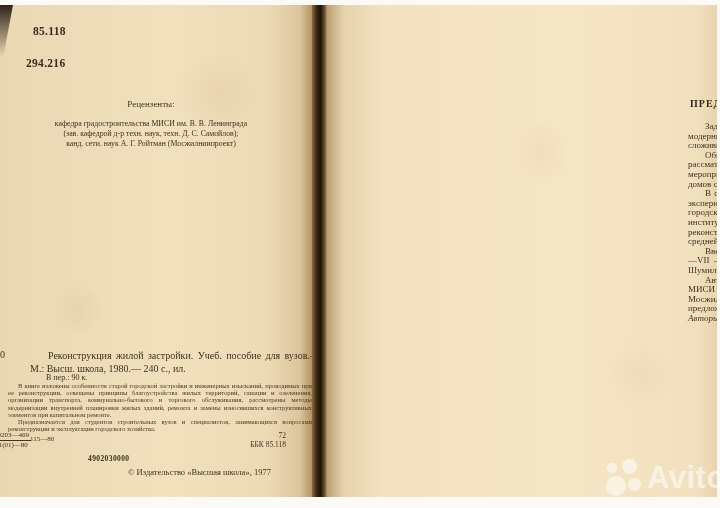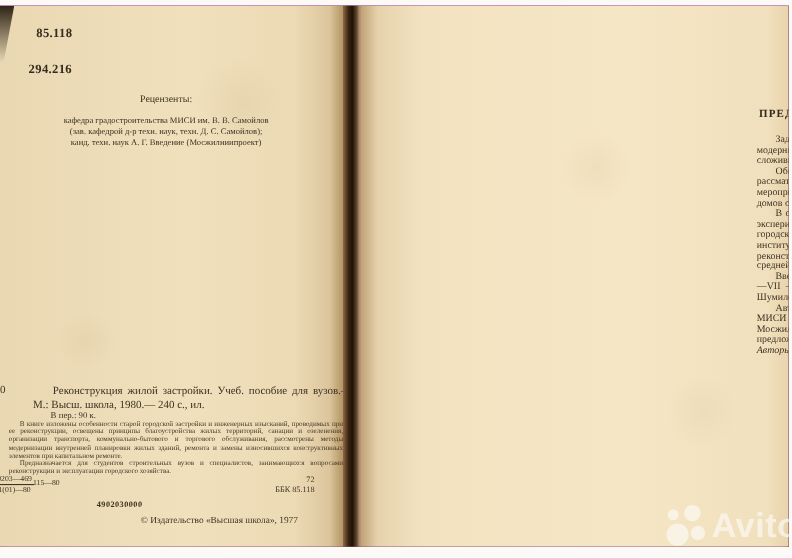--- a/index.html
+++ b/index.html
@@ -42,21 +42,21 @@
     clip-path:polygon(0 0,100% 0,25% 100%,0 100%);
   }
   .topline{position:absolute;left:0;right:0;top:0;height:2px;background:rgba(45,28,12,.5);}
 
   
   .ink{color:#3d3222;}
   .abs{position:absolute;}
 
   
   .stamp{font-size:11.5px;font-weight:600;letter-spacing:.3px;color:#372d1e;}
-  .rev-block{left:20px;top:80px;width:262px;text-align:center;}
+  .rev-block{left:20px;top:94px;width:262px;text-align:center;}
   .rev-label{font-size:9px;margin-bottom:10px;}
   .rev-line{font-size:7.8px;line-height:10px;}
   .cite-authors{left:30px;top:331px;font-size:10.5px;font-weight:700;color:#332a1b;letter-spacing:.2px;}
   .margin-code{left:-5px;top:344px;font-size:10px;}
   .cite-title{left:30px;top:344px;width:290px;font-size:10px;line-height:13px;text-indent:18px;text-align:justify;}
   .cite-price{left:46px;top:368px;font-size:8px;}
   .annotation{left:8px;top:377px;width:304px;font-size:6.5px;line-height:7.2px;text-align:justify;color:#46392a;}
   .annotation p{margin:0;text-indent:10px;}
   .imprint-fraction{left:-8px;top:426px;font-size:7px;line-height:8.5px;text-align:center;}
   .imprint-fraction .num{border-bottom:1px solid #3f3425;padding:0 2px;}
@@ -103,23 +103,23 @@
   <div class="topline"></div>
 
   <div class="page page-left">
     <div class="corner-shadow"></div>
 
     <div class="abs stamp" style="left:33px;top:20px;">85.118</div>
     <div class="abs stamp" style="left:26px;top:52px;">294.216</div>
 
     <div class="abs rev-block ink">
       <div class="rev-label">Рецензенты:</div>
-      <div class="rev-line">кафедра градостроительства МИСИ им. В. В. Самойлов</div>
+      <div class="rev-line">кафедра градостроительства МИСИ им. В. В. Ленинграда</div>
       <div class="rev-line">(зав. кафедрой д-р техн. наук, техн. Д. С. Самойлов);</div>
-      <div class="rev-line">канд. техн. наук А. Г. Введение (Мосжилниипроект)</div>
+      <div class="rev-line">канд. сети. наук А. Г. Ройтман (Мосжилниипроект)</div>
     </div>
 
     <div class="abs margin-code ink">30</div>
     <div class="abs cite-title ink">Реконструкция жилой застройки. Учеб. пособие для вузов.— М.: Высш. школа, 1980.— 240 с., ил.</div>
     <div class="abs cite-price ink">В пер.: 90 к.</div>
 
     <div class="abs annotation">
       <p>В книге изложены особенности старой городской застройки и инженерных изысканий, проводимых при ее реконструкции, освещены принципы благоустройства жилых территорий, санации и озеленения, организации транспорта, коммунально-бытового и торгового обслуживания, рассмотрены методы модернизации внутренней планировки жилых зданий, ремонта и замены износившихся конструктивных элементов при капитальном ремонте.</p>
       <p>Предназначается для студентов строительных вузов и специалистов, занимающихся вопросами реконструкции и эксплуатации городского хозяйства.</p>
     </div>

